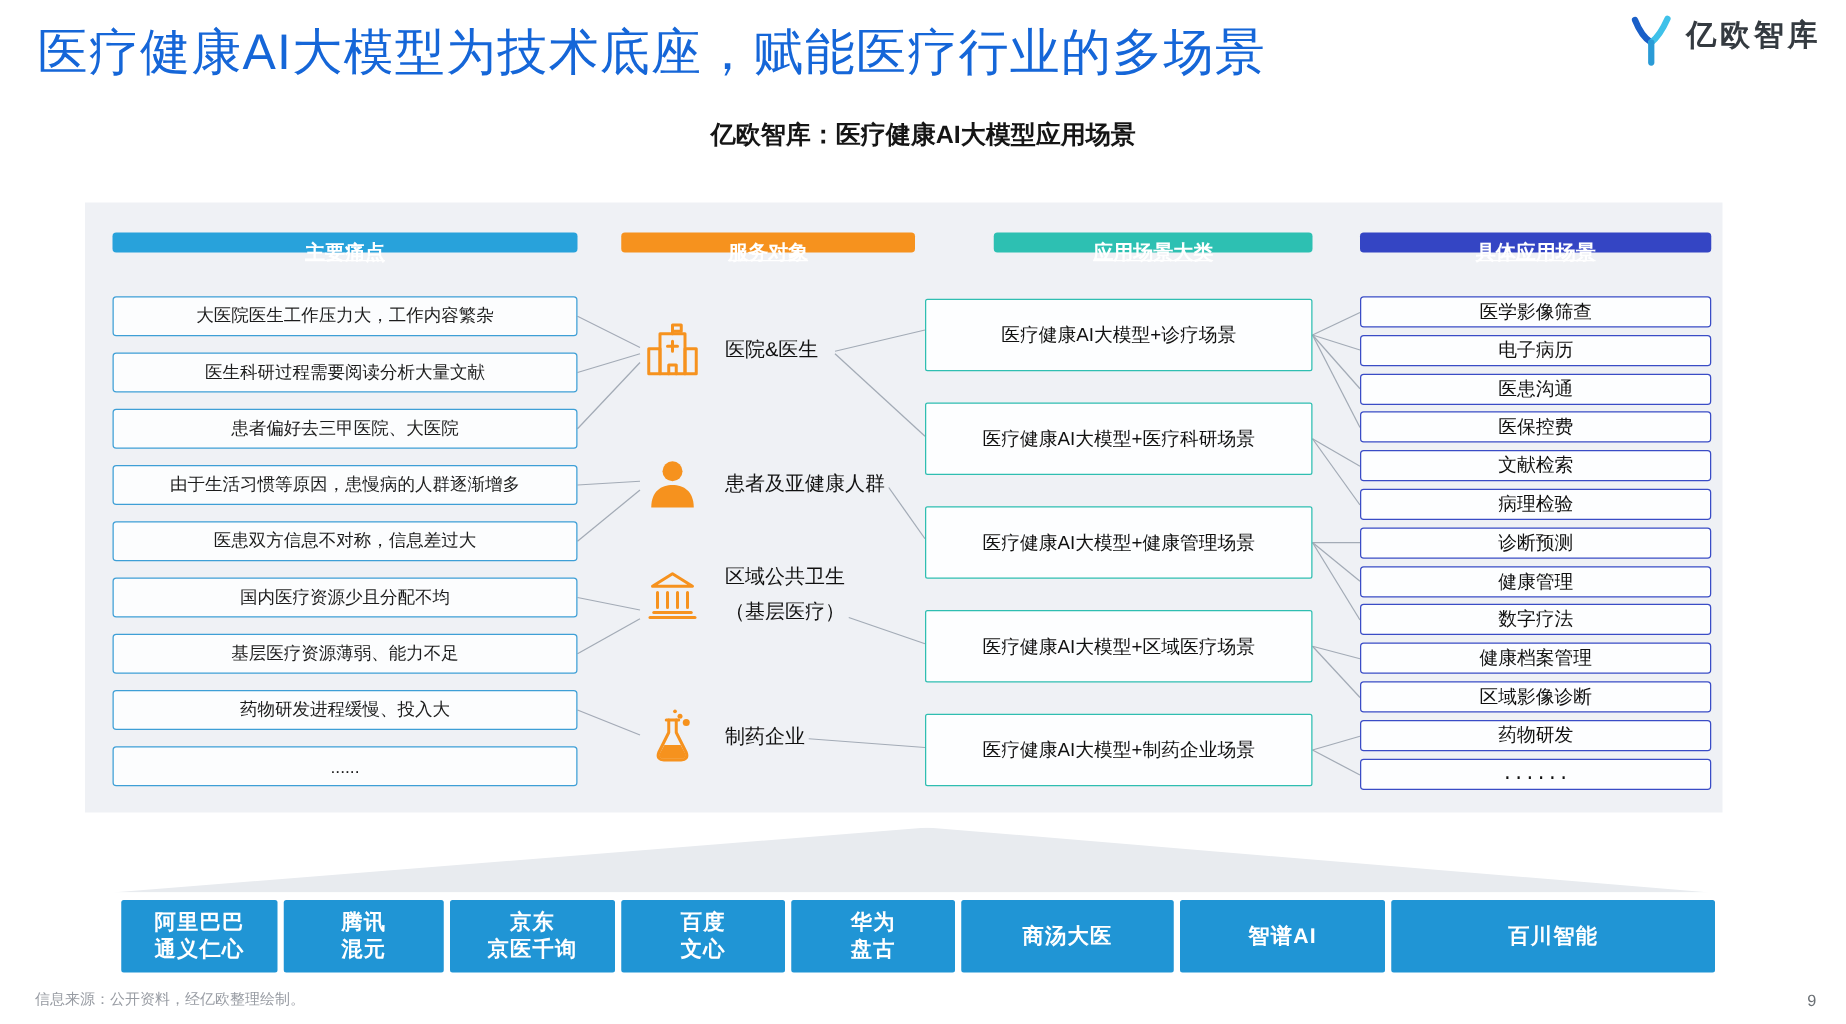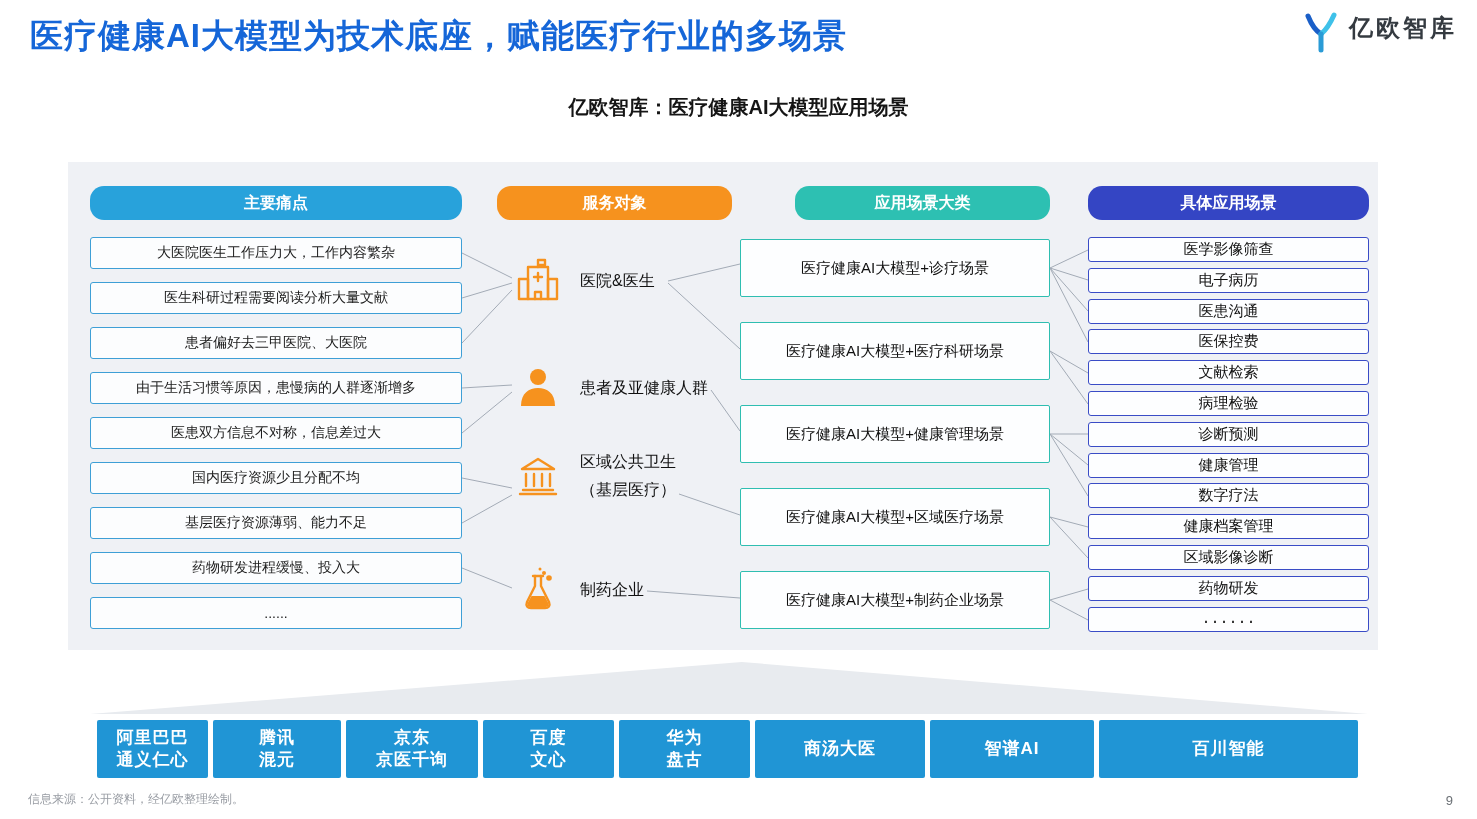--- a/index.html
+++ b/index.html
@@ -5,40 +5,40 @@
   * { margin:0; padding:0; box-sizing:border-box; }
   html,body { width:1477px; height:819px; }
   body {
     font-family:"Liberation Sans","DejaVu Sans",sans-serif;
     background:#ffffff; position:relative; overflow:hidden; color:#111;
   }
   .page { position:absolute; left:0; top:0; width:1477px; height:819px; background:#fff; }
 
   .title {
     position:absolute; left:30px; top:14px;
-    font-size:33px; font-weight:bold; letter-spacing:1px;
+    font-size:40px; font-weight:normal; letter-spacing:1px;
     color:var(--title-blue,#1566D8);
   }
   .logo { position:absolute; right:20px; top:12px; display:flex; align-items:flex-start; gap:8px; }
   .logo-text { font-size:24px; font-weight:bold; color:#343A40; letter-spacing:3px; }
 
   .subtitle {
     position:absolute; left:0; top:94px; width:100%; text-align:center;
     font-size:20px; font-weight:bold; color:#151515;
   }
 
   .panel {
     position:absolute; left:68px; top:162px; width:1310px; height:488px;
     background:var(--panel-bg,#EFF1F5); z-index:0;
   }
   .connectors { position:absolute; left:0; top:0; z-index:1; pointer-events:none; }
 
   .col-header {
-    position:absolute; height:34px; line-height:34px; text-align:center;
-    color:#fff; font-size:16px; font-weight:bold; border-radius:14px; z-index:2;
+    position:absolute; height:16px; line-height:34px; text-align:center;
+    color:#fff; font-size:16px; font-weight:bold; border-radius:3px; z-index:2;text-decoration:underline;
   }
   #h-pain     { left:90px;   top:186px; width:372px; background:var(--pain-header,#28A2DB); }
   #h-service  { left:497px;  top:186px; width:235px; background:var(--service-header,#F6921E); }
   #h-category { left:795px;  top:186px; width:255px; background:var(--category-header,#2DC0B2); }
   #h-specific { left:1088px; top:186px; width:281px; background:var(--specific-header,#3445C4); }
 
   .pain-list { position:absolute; left:90px; top:237px; width:372px; z-index:2; }
   .pain-item {
     height:32px; margin-bottom:13px; background:#FCFDFE;
     border:1.5px solid var(--pain-border,#3E9FD6); border-radius:3px;
@@ -72,21 +72,21 @@
     position:absolute; left:90px; top:662px; width:1278px; height:52px;
     background:#E8EBEF; clip-path:polygon(51% 0, 100% 100%, 0 100%);
   }
 
   .companies { position:absolute; left:97px; top:720px; display:flex; gap:5px; z-index:2; }
   .company {
     height:58px; background:var(--company-blue,#2095D5); border-radius:2px;
     color:#fff; font-weight:bold; font-size:17px; line-height:1.3; letter-spacing:1px;
     display:flex; flex-direction:column; align-items:center; justify-content:center;
   }
-  .company.w0 { width:111px; } .company.w1 { width:128px; } .company.w2 { width:132px; }
+  .company.w0 { width:125px; } .company.w1 { width:128px; } .company.w2 { width:132px; }
   .company.w3 { width:131px; } .company.w4 { width:131px; } .company.w5 { width:170px; }
   .company.w6 { width:164px; } .company.w7 { width:259px; }
 
   .footer-src { position:absolute; left:28px; bottom:11px; font-size:12px; color:#989CA3; }
   .page-num  { position:absolute; right:24px; bottom:11px; font-size:13px; color:#6b7075; }
 </style>
 </head>
 <body>
 
 <div class="page">

